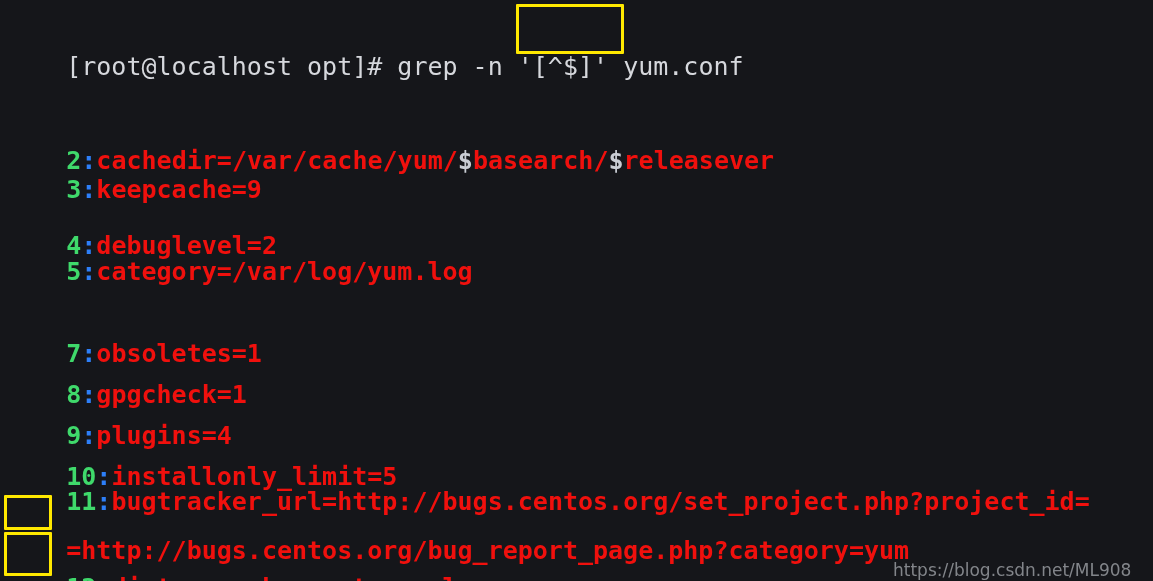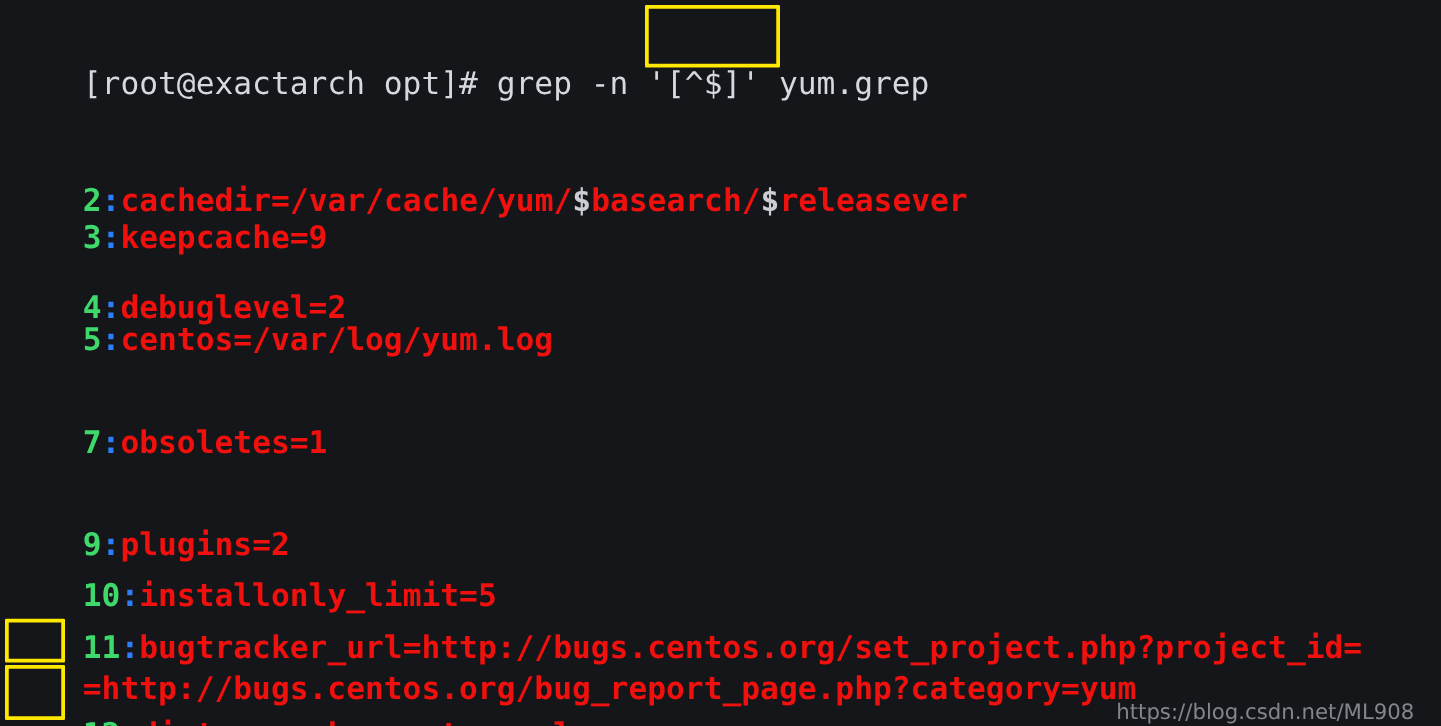--- a/index.html
+++ b/index.html
@@ -63,55 +63,58 @@
 </head>
 <body>
 
 <div id="terminal">
 
   <div class="clip-top" id="top-partial" style="top:-33px; width:1140px;">
     
   </div>
 
   <div class="term-line" id="cmdline" style="top:5px;">
-    <span class="prompt-text">[root@exactarch opt]# grep -n </span><span class="prompt-text">'[^$]'</span><span class="prompt-text"> yum.grep</span>
+    <span class="prompt-text">[root@localhost opt]# grep -n </span><span class="prompt-text">'[^$]'</span><span class="prompt-text"> yum.conf</span>
   </div>
 
 
   <div class="term-line" style="top:99px;">
     <span class="lineno">2</span><span class="colon">:</span><span class="content" id="line2-content"><span>c</span><span>a</span><span>c</span><span>h</span><span>e</span><span>d</span><span>i</span><span>r</span><span>=</span><span>/</span><span>v</span><span>a</span><span>r</span><span>/</span><span>c</span><span>a</span><span>c</span><span>h</span><span>e</span><span>/</span><span>y</span><span>u</span><span>m</span><span>/</span><span class="dollar">$</span><span>b</span><span>a</span><span>s</span><span>e</span><span>a</span><span>r</span><span>c</span><span>h</span><span>/</span><span class="dollar">$</span><span>r</span><span>e</span><span>l</span><span>e</span><span>a</span><span>s</span><span>e</span><span>v</span><span>e</span><span>r</span></span>
   </div>
 
   <div class="term-line" style="top:128px;">
     <span class="lineno">3</span><span class="colon">:</span><span class="content">keepcache=9</span>
   </div>
 
   <div class="term-line" style="top:184px;">
     <span class="lineno">4</span><span class="colon">:</span><span class="content">debuglevel=2</span>
   </div>
 
   <div class="term-line" style="top:210px;">
-    <span class="lineno">5</span><span class="colon">:</span><span class="content">centos=/var/log/yum.log</span>
+    <span class="lineno">5</span><span class="colon">:</span><span class="content">category=/var/log/yum.log</span>
   </div>
 
 
   <div class="term-line" style="top:292px;">
     <span class="lineno">7</span><span class="colon">:</span><span class="content">obsoletes=1</span>
   </div>
 
+  <div class="term-line" style="top:333px;">
+    <span class="lineno">8</span><span class="colon">:</span><span class="content">gpgcheck=1</span>
+  </div>
 
   <div class="term-line" style="top:374px;">
-    <span class="lineno">9</span><span class="colon">:</span><span class="content">plugins=2</span>
+    <span class="lineno">9</span><span class="colon">:</span><span class="content">plugins=4</span>
   </div>
 
   <div class="term-line" style="top:415px;">
     <span class="lineno">10</span><span class="colon">:</span><span class="content">installonly_limit=5</span>
   </div>
 
-  <div class="term-line" style="top:456px;text-align:right;">
+  <div class="term-line" style="top:440px;text-align:right;">
     <span class="lineno">11</span><span class="colon">:</span><span class="content">bugtracker_url=http://bugs.centos.org/set_project.php?project_id=</span>
   </div>
 
   <div class="term-line" style="top:489px;">
     <span class="cont-line">=http://bugs.centos.org/bug_report_page.php?category=yum</span>
   </div>
 
   <div class="term-line" style="top:526px;">
     <span class="lineno">12</span><span class="colon">:</span><span class="content">distroverpkg=centos-release</span>
   </div>

